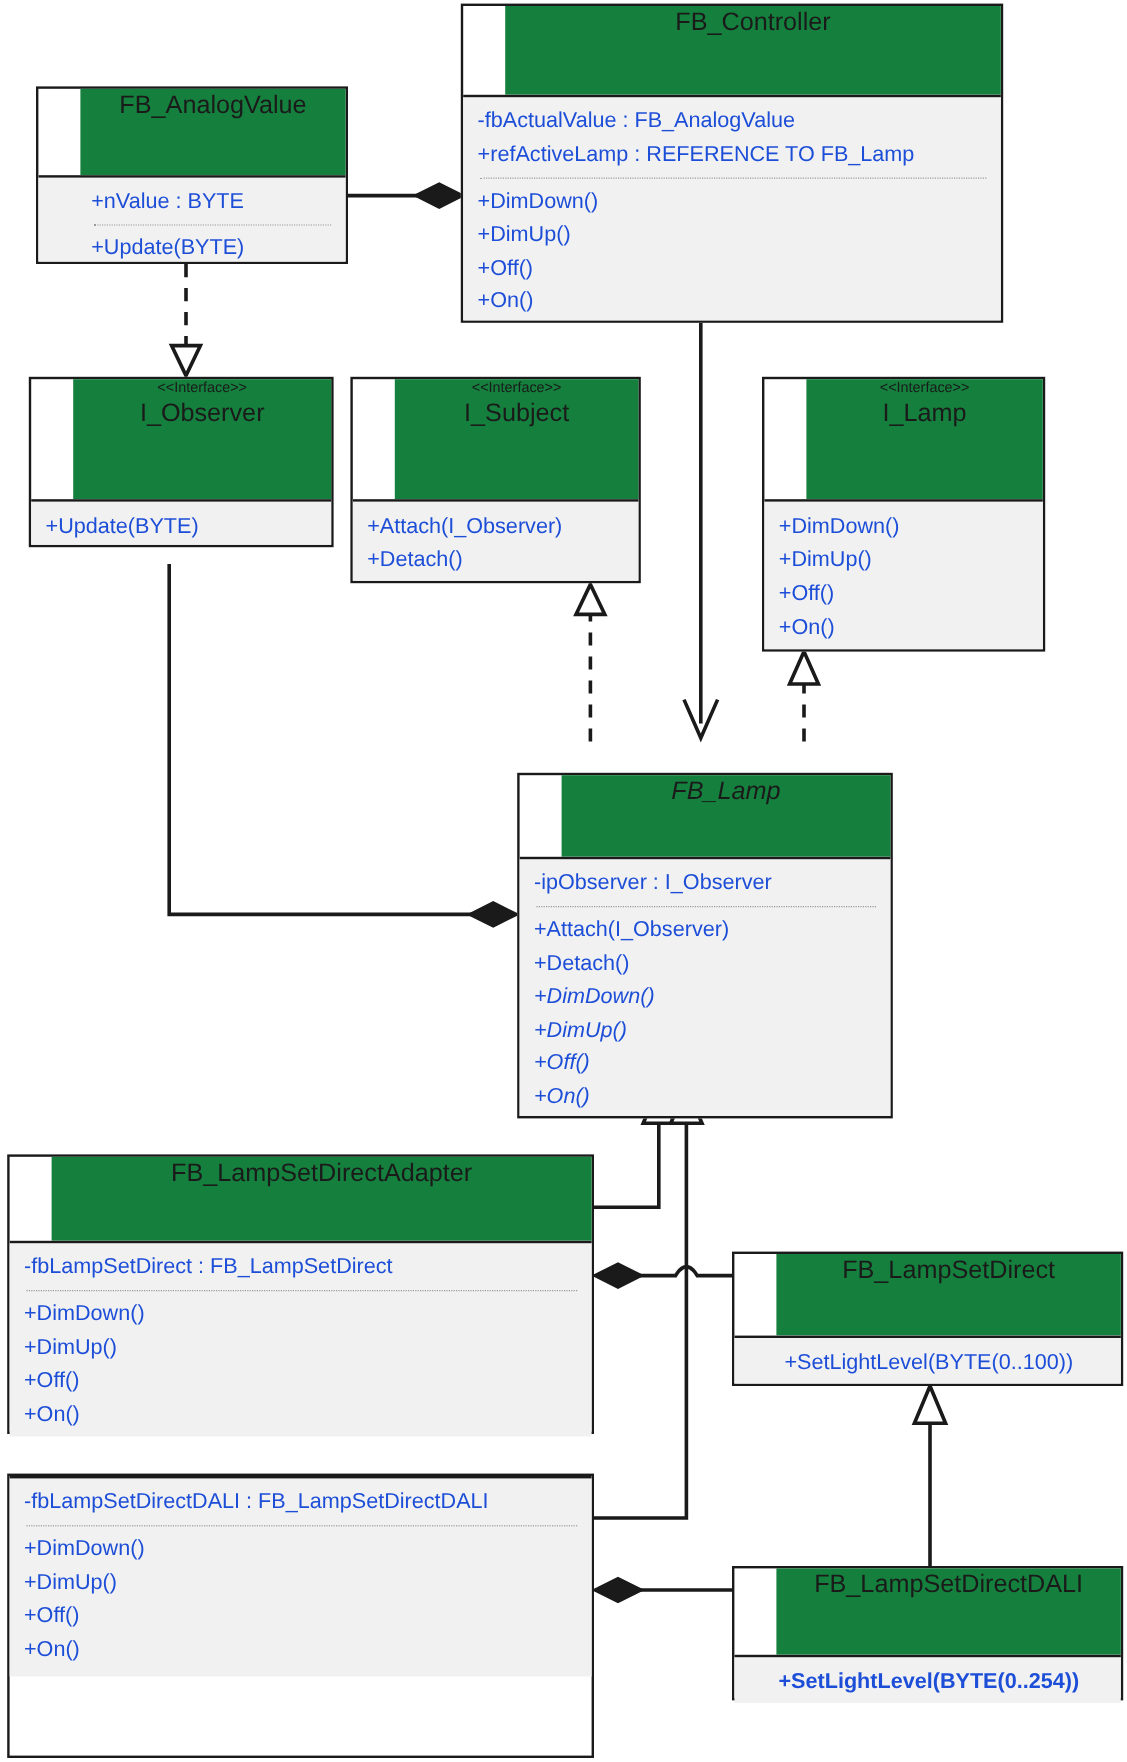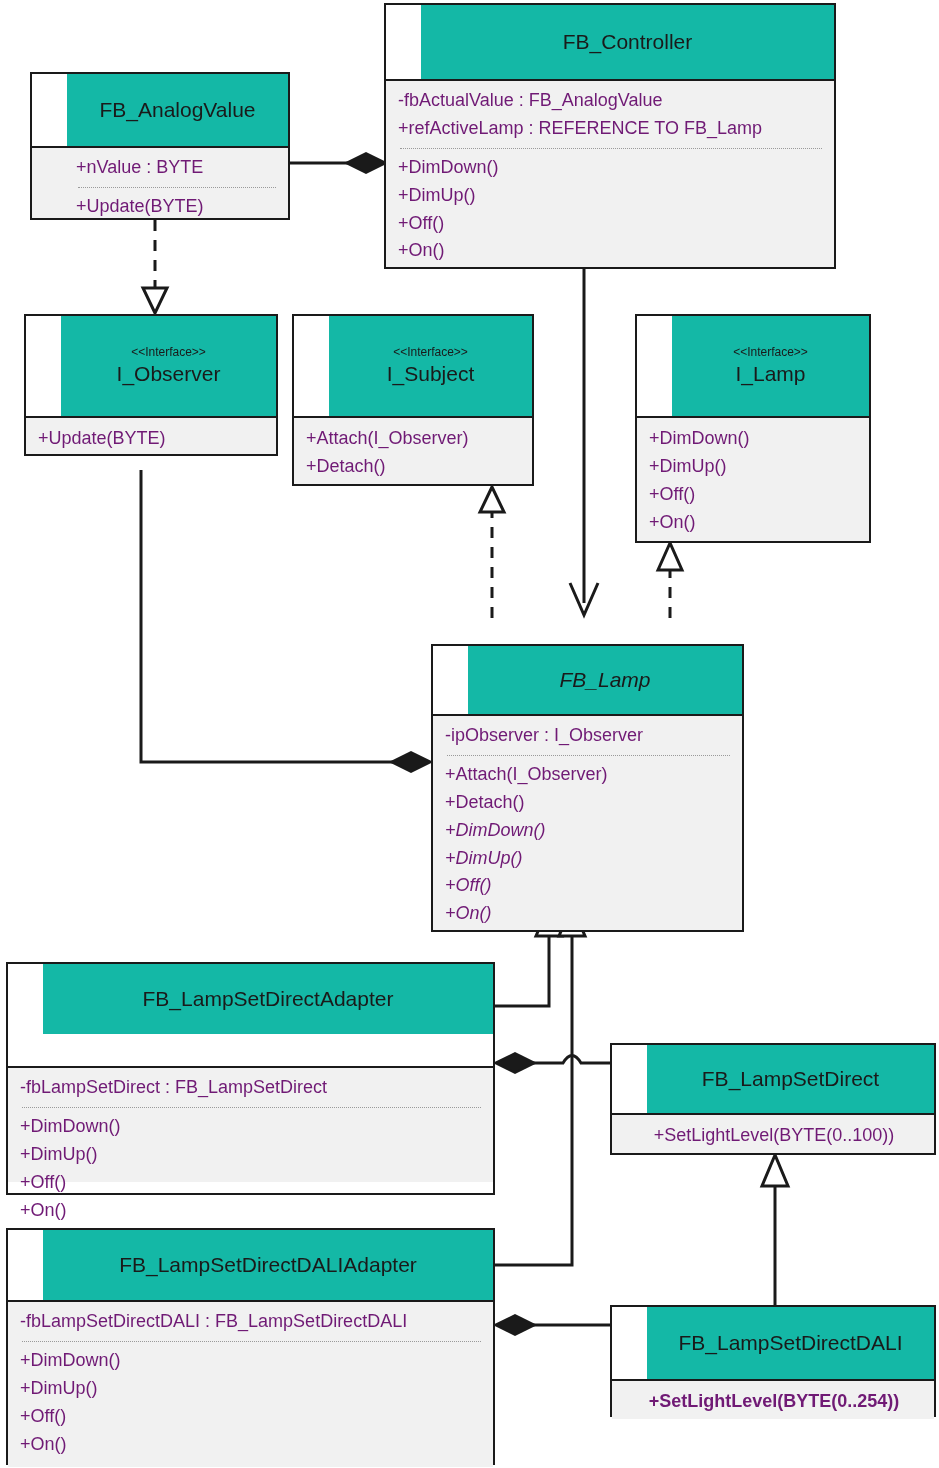--- a/index.html
+++ b/index.html
@@ -16,25 +16,25 @@
     overflow: hidden;
   }
   .uml-class {
     position: absolute;
     box-sizing: border-box;
     border: 2px solid #1a1a1a;
     background: #ffffff;
     z-index: 5;
   }
   .uml-header {
-    background: #14b8a6;
+    background: #15803d;
     display: flex;
     flex-direction: column;
     align-items: center;
-    justify-content: center;
+    justify-content: flex-start;
     box-sizing: border-box;
     margin-left: 35px;
   }
   .stereotype {
     font-size: 12px;
     color: #1a1a1a;
     line-height: 1.25;
     text-align: center;
   }
   .class-name {
@@ -57,21 +57,21 @@
   }
   .uml-compartment.ops-only {
     padding-top: 7px;
   }
   .divider-dotted {
     border-top: 1px dotted #9a9a9a;
     margin: 5px 2px 5px 2px;
   }
   .member {
     font-size: 18px;
-    color: #701a75;
+    color: #1d4ed8;
     line-height: 1.55;
     white-space: nowrap;
   }
   .member.abstract {
     font-style: italic;
   }
   svg.connectors {
     position: absolute;
     left: 0;
     top: 0;
@@ -249,34 +249,31 @@
       <div class="member abstract">+DimUp()</div>
       <div class="member abstract">+Off()</div>
       <div class="member abstract">+On()</div>
     </div>
   </div>
 
   <div class="uml-class" style="left:6px; top:962px; width:489px; height:233px;">
     <div class="uml-header" style="height:70px;">
       <div class="class-name">FB_LampSetDirectAdapter</div>
     </div>
-    <div class="uml-compartment divider-solid" style="height:116px;margin-top:32px;">
+    <div class="uml-compartment divider-solid" style="height:163px;">
       <div class="member">-fbLampSetDirect : FB_LampSetDirect</div>
       <div class="divider-dotted"></div>
       <div class="member">+DimDown()</div>
       <div class="member">+DimUp()</div>
       <div class="member">+Off()</div>
       <div class="member">+On()</div>
     </div>
   </div>
 
   <div class="uml-class" style="left:6px; top:1228px; width:489px; height:237px;">
-    <div class="uml-header" style="height:70px;">
-      <div class="class-name">FB_LampSetDirectDALIAdapter</div>
-    </div>
     <div class="uml-compartment divider-solid" style="height:167px;">
       <div class="member">-fbLampSetDirectDALI : FB_LampSetDirectDALI</div>
       <div class="divider-dotted"></div>
       <div class="member">+DimDown()</div>
       <div class="member">+DimUp()</div>
       <div class="member">+Off()</div>
       <div class="member">+On()</div>
     </div>
   </div>
 

